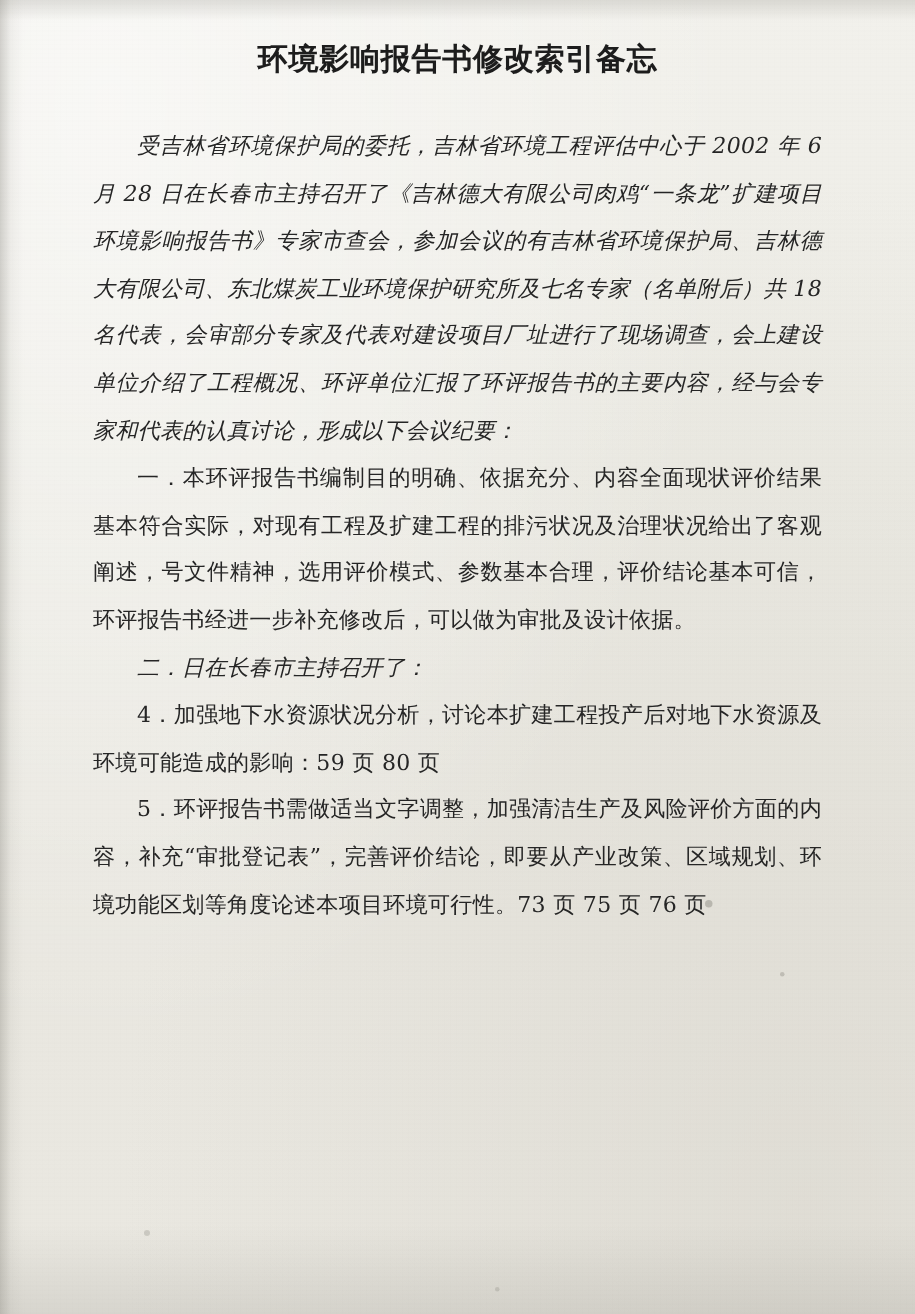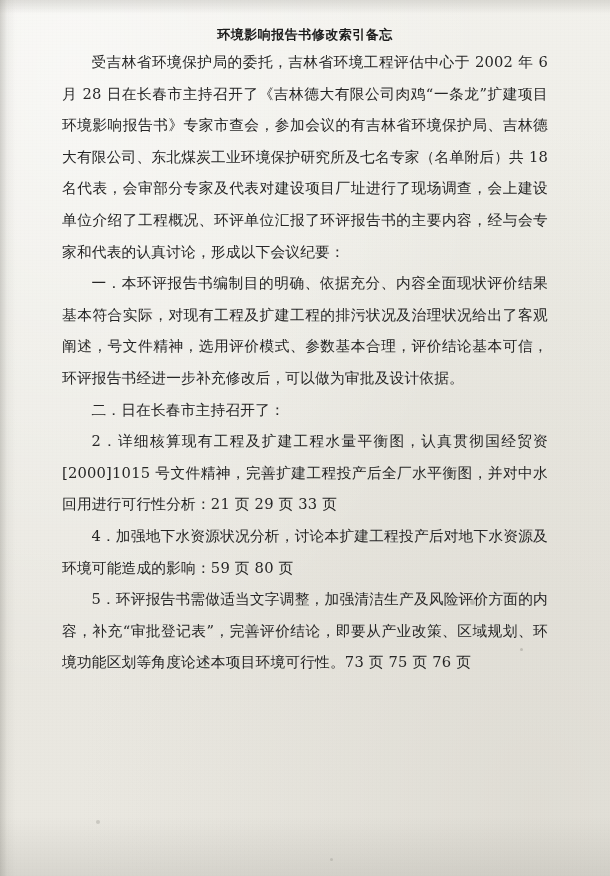--- a/index.html
+++ b/index.html
@@ -53,41 +53,41 @@
 
   .content {
     position: absolute;
     left: 62px;
     top: 26px;
     width: 486px;
   }
 
   .doc-title {
     text-align: center;
-    font-size: 13px;
+    font-size: 20px;
     font-weight: bold;
     letter-spacing: 0.5px;
     color: #1d1d1d;
-    margin: 0 0 2px 0;
+    margin: 0 0 29px 0;
     font-family: "DejaVu Serif", "Liberation Serif", serif;
   }
 
   p.para {
     margin: 0;
     font-size: 14.7px;
     line-height: 31.6px;
     color: #262626;
     text-align: justify;
     text-justify: inter-ideograph;
     text-indent: 2em;
     letter-spacing: 0.2px;
   }
 
   
-  .ink-a { color: #272727; }
+  .ink-a { color: #272727; font-style: italic; }
   .ink-b { color: #2e2e2c; }
   .ink-c { color: #232323; }
 
   .smudge {
     position: absolute;
     border-radius: 50%;
     pointer-events: none;
   }
   .smudge.s1 { left: 470px; top: 600px; width: 5px; height: 5px; background: rgba(90,88,80,.30); }
   .smudge.s2 { left: 520px; top: 648px; width: 3px; height: 3px; background: rgba(90,88,80,.25); }
@@ -101,21 +101,20 @@
   <div class="edge-top"></div>
   <div class="edge-left"></div>
   <div class="edge-bottom"></div>
 
   <div class="content">
     <h1 class="doc-title">环境影响报告书修改索引备忘</h1>
 
     <p class="para ink-a">受吉林省环境保护局的委托，吉林省环境工程评估中心于 2002 年 6 月 28 日在长春市主持召开了《吉林德大有限公司肉鸡“一条龙”扩建项目环境影响报告书》专家市查会，参加会议的有吉林省环境保护局、吉林德大有限公司、东北煤炭工业环境保护研究所及七名专家（名单附后）共 18 名代表，会审部分专家及代表对建设项目厂址进行了现场调查，会上建设单位介绍了工程概况、环评单位汇报了环评报告书的主要内容，经与会专家和代表的认真讨论，形成以下会议纪要：</p>
     <p class="para ink-b">一．本环评报告书编制目的明确、依据充分、内容全面现状评价结果基本符合实际，对现有工程及扩建工程的排污状况及治理状况给出了客观阐述，号文件精神，选用评价模式、参数基本合理，评价结论基本可信，环评报告书经进一步补充修改后，可以做为审批及设计依据。</p>
     <p class="para ink-a">二．日在长春市主持召开了：</p>
-    <p class="para ink-b">2．详细核算现有工程及扩建工程水量平衡图，认真贯彻国经贸资[2000]1015 号文件精神，完善扩建工程投产后全厂水平衡图，并对中水回用进行可行性分析：21 页 29 页 33 页</p>
     <p class="para ink-c">4．加强地下水资源状况分析，讨论本扩建工程投产后对地下水资源及环境可能造成的影响：59 页 80 页</p>
     <p class="para ink-b">5．环评报告书需做适当文字调整，加强清洁生产及风险评价方面的内容，补充“审批登记表”，完善评价结论，即要从产业改策、区域规划、环境功能区划等角度论述本项目环境可行性。73 页 75 页 76 页</p>
   </div>
 
   <div class="smudge s1"></div>
   <div class="smudge s2"></div>
   <div class="smudge s3"></div>
   <div class="smudge s4"></div>
 
   <div class="grain"></div>

